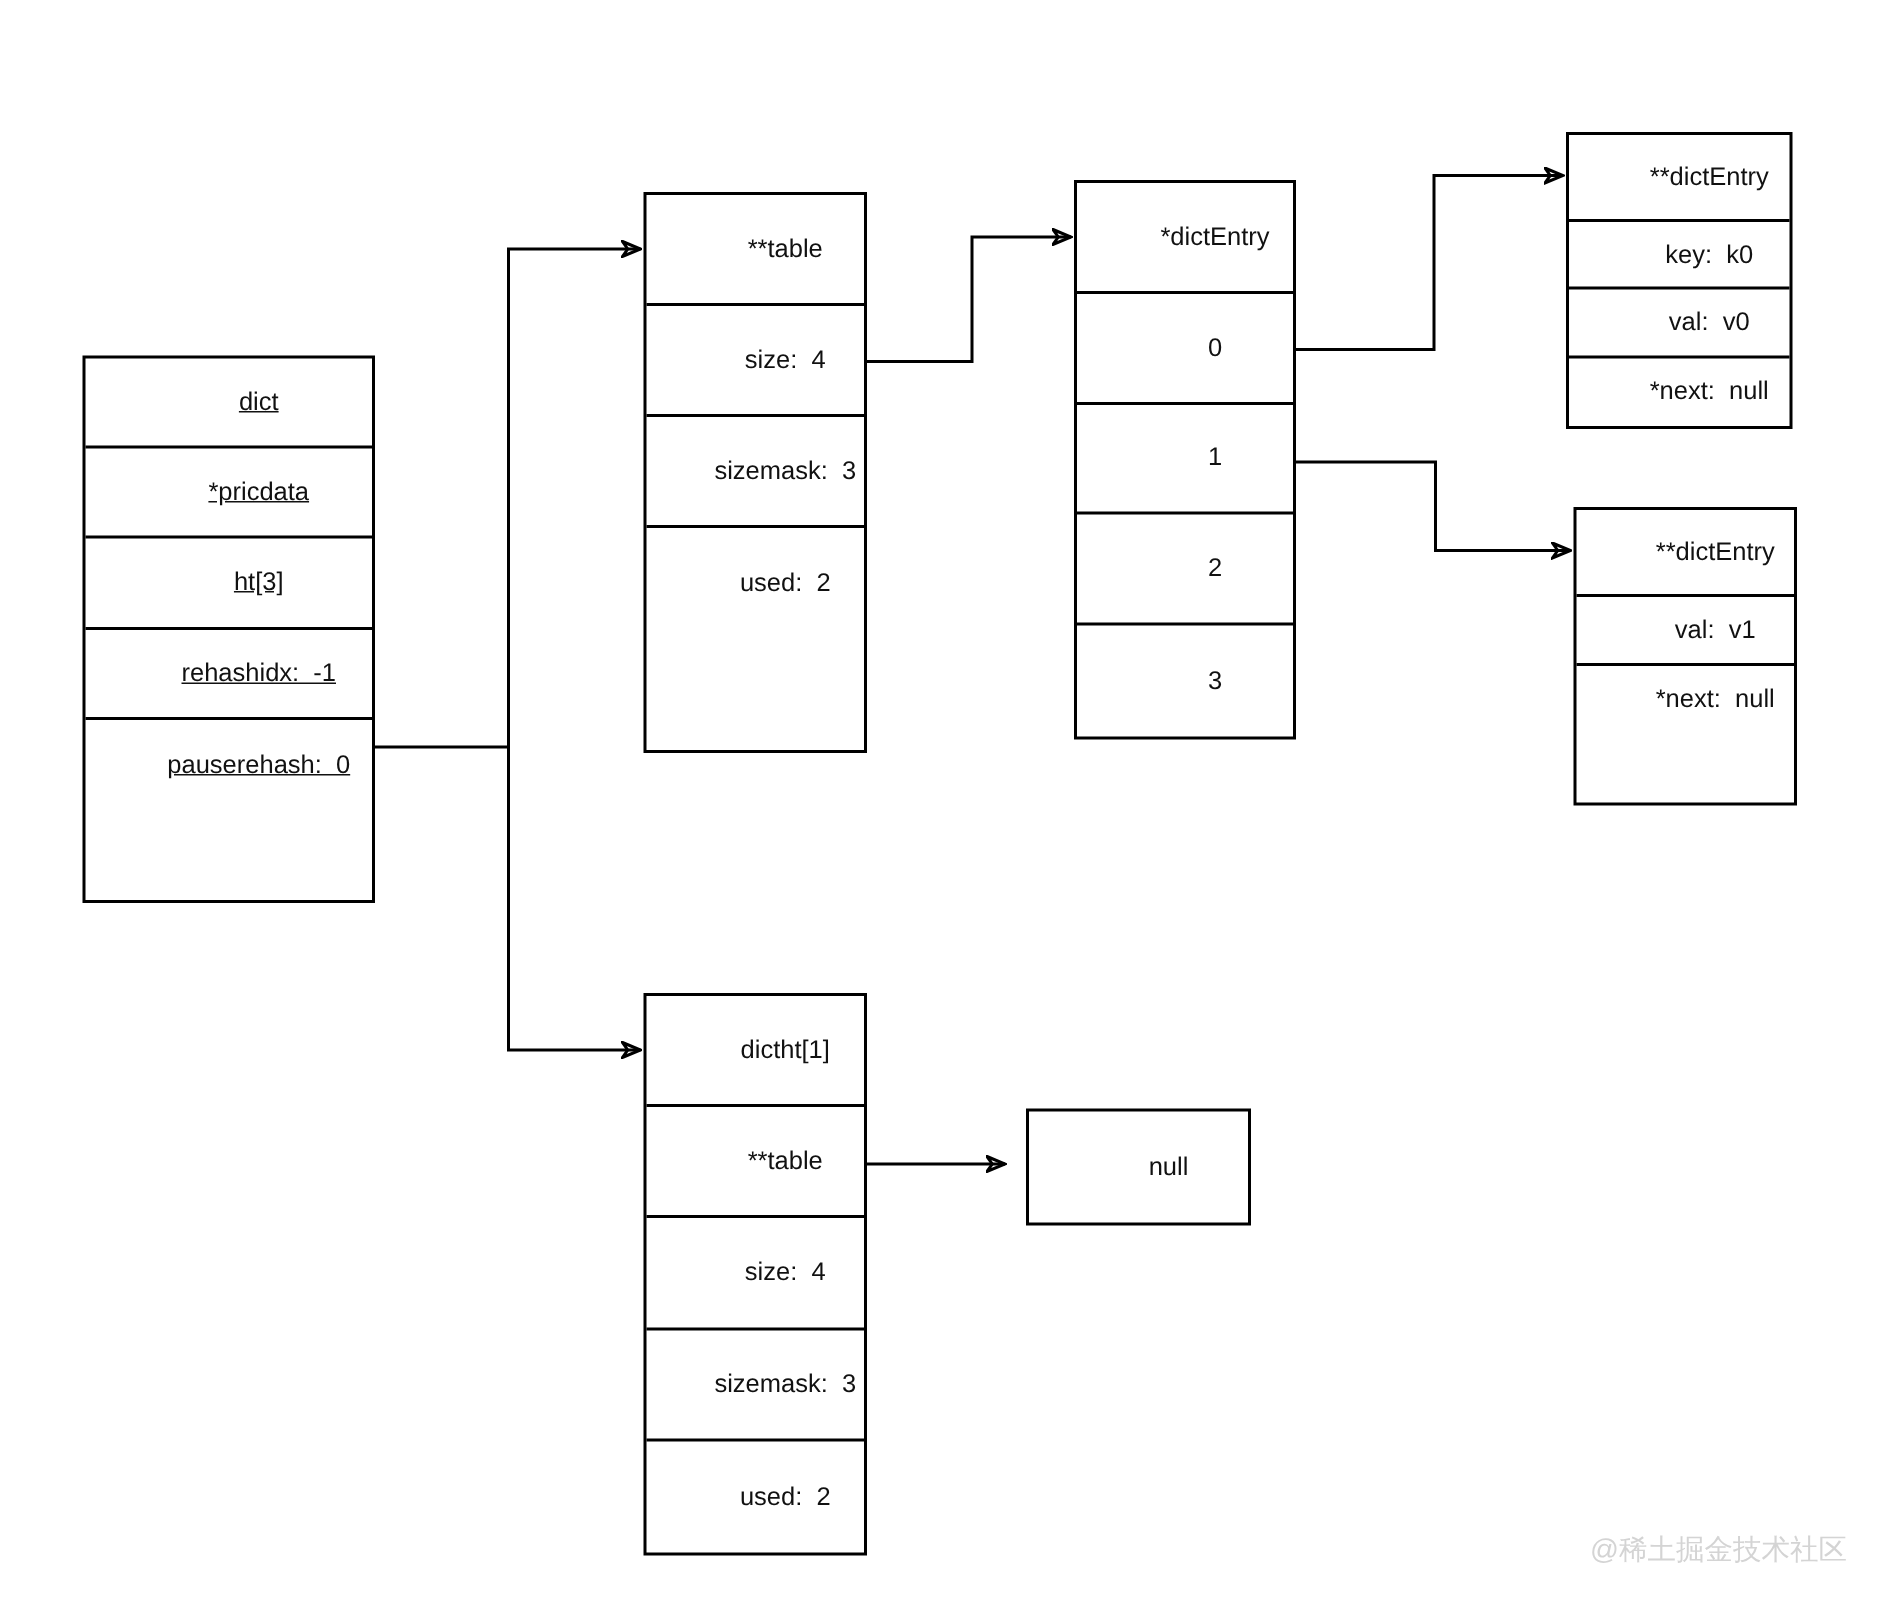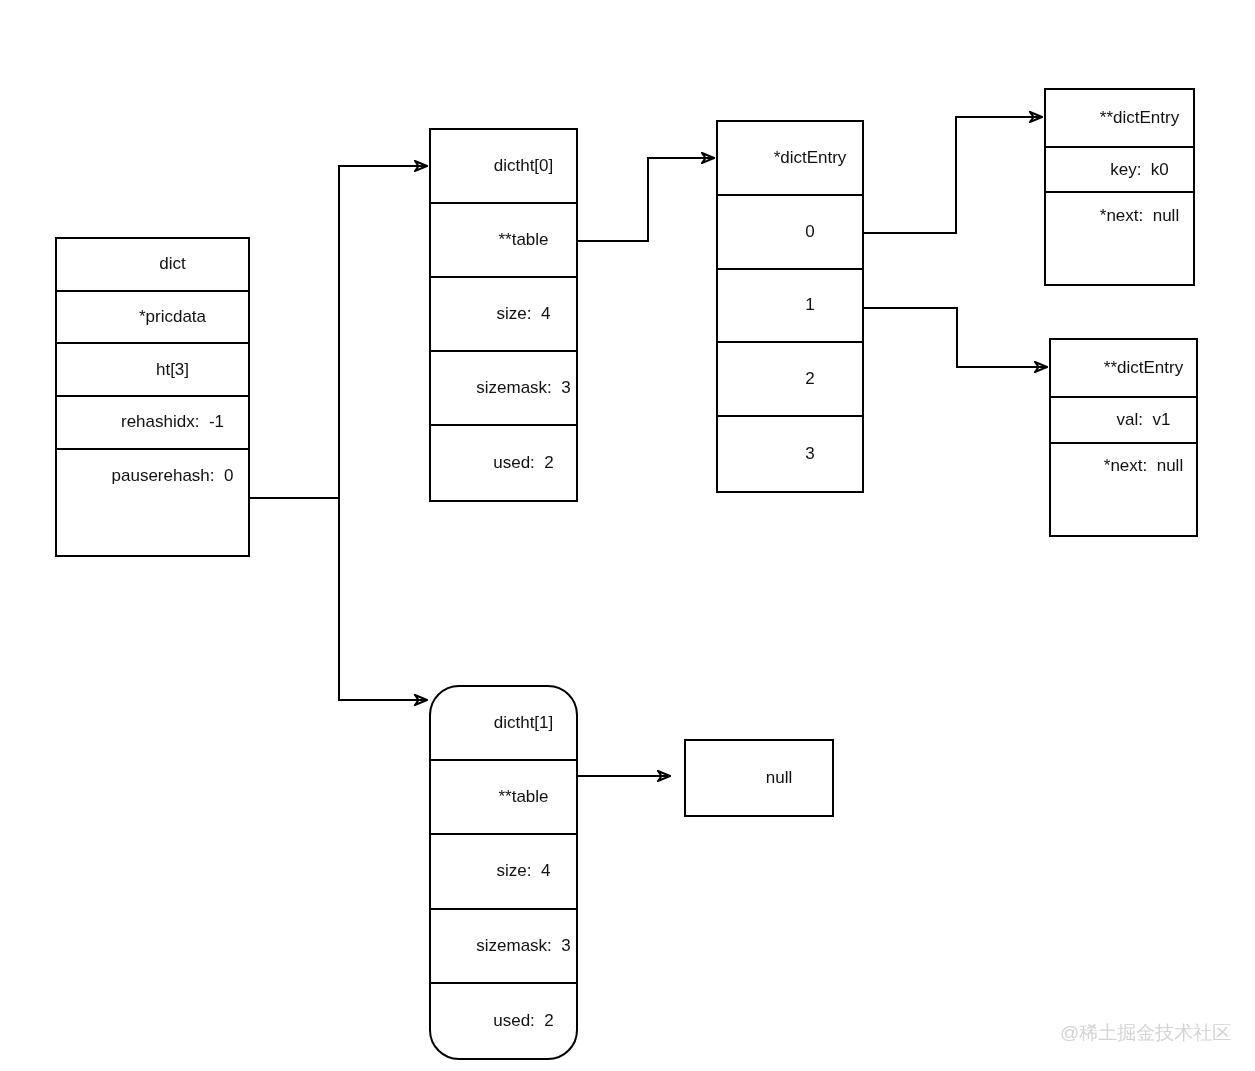--- a/index.html
+++ b/index.html
@@ -82,57 +82,57 @@
       </marker>
     </defs>
     <path d="M 250 498 L 339 498 L 339 166 L 427 166" marker-end="url(#arrowhead)"></path>
     <path d="M 339 498 L 339 700 L 427 700" marker-end="url(#arrowhead)"></path>
     <path d="M 578 241 L 648 241 L 648 158 L 714 158" marker-end="url(#arrowhead)"></path>
     <path d="M 864 233 L 956 233 L 956 117 L 1042 117" marker-end="url(#arrowhead)"></path>
     <path d="M 864 308 L 957 308 L 957 367 L 1047 367" marker-end="url(#arrowhead)"></path>
     <path d="M 578 776 L 670 776" marker-end="url(#arrowhead)"></path>
   </svg>
 
-  <div class="box rows6" style="left:55px; top:237px; width:195px; height:320px;">
+  <div class="box rows6" style="left:55px; top:237px; width:195px; height:365px;text-decoration:underline;">
     <div class="cell">dict</div>
     <div class="cell">*pricdata</div>
     <div class="cell">ht[3]</div>
     <div class="cell">rehashidx:  -1</div>
     <div class="cell">pauserehash:  0</div>
   </div>
 
   <div class="box rows5" style="left:429px; top:128px; width:149px; height:374px;">
-    <div class="cell">dictht[0]</div>
     <div class="cell">**table</div>
     <div class="cell">size:  4</div>
     <div class="cell">sizemask:  3</div>
     <div class="cell">used:  2</div>
   </div>
 
   <div class="box rows5" style="left:716px; top:120px; width:148px; height:373px;">
     <div class="cell">*dictEntry</div>
     <div class="cell">0</div>
     <div class="cell">1</div>
     <div class="cell">2</div>
     <div class="cell">3</div>
   </div>
 
   <div class="box entry-rows" style="left:1044px; top:88px; width:151px; height:198px;">
     <div class="cell">**dictEntry</div>
     <div class="cell">key:  k0</div>
+    <div class="cell">val:  v0</div>
     <div class="cell">*next:  null</div>
   </div>
 
   <div class="box entry-rows" style="left:1049px; top:338px; width:149px; height:199px;">
     <div class="cell">**dictEntry</div>
     <div class="cell">val:  v1</div>
     <div class="cell">*next:  null</div>
   </div>
 
-  <div class="box rows5" style="left:429px; top:685px; width:149px; height:375px;border-radius:30px;">
+  <div class="box rows5" style="left:429px; top:662px; width:149px; height:375px;">
     <div class="cell">dictht[1]</div>
     <div class="cell">**table</div>
     <div class="cell">size:  4</div>
     <div class="cell">sizemask:  3</div>
     <div class="cell">used:  2</div>
   </div>
 
   <div class="box rows1" style="left:672px; top:739px; width:150px; height:78px;margin-left:12px;">
     <div class="cell">null</div>
   </div>

